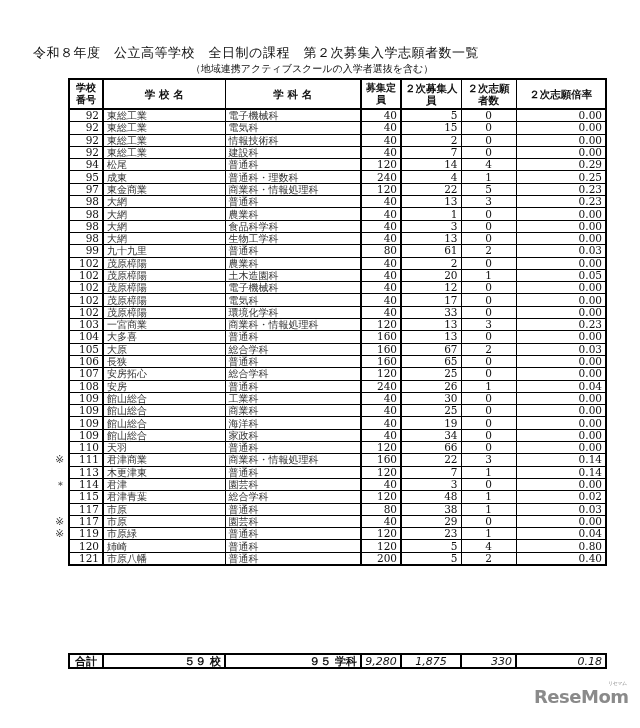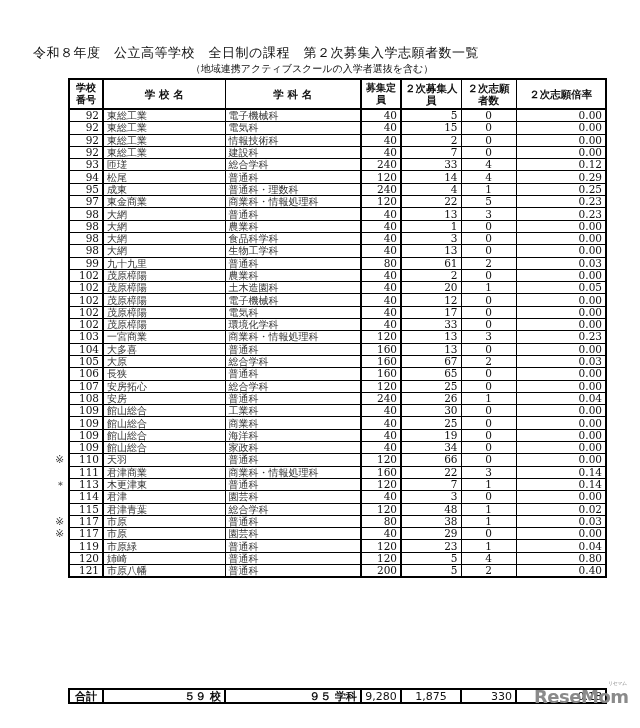--- a/index.html
+++ b/index.html
@@ -17,23 +17,23 @@
   th { font-family:"DejaVu Sans", sans-serif; font-weight:bold; font-size:10.5px;
        height:28px; line-height:12px; text-align:center; border-bottom:2px solid #000; }
   td.num { text-align:right; }
   td.c { text-align:center; }
   td.rate { text-align:right; }
   td.txt { text-align:left; font-family:"DejaVu Sans", sans-serif; font-size:10px; color:#333; }
   .col-no { border-right:2px solid #000; }
   .col-sub { border-right:2px solid #000; }
   .col-rec { border-left:2px solid #000;margin-left:48px; }
   .mark { position:absolute; left:55px; font-size:11px; font-family:"DejaVu Sans", sans-serif; color:#444; }
-  table.total { top:688px; width:537px; border:2px solid #000; }
+  table.total { top:653px; width:537px; border:2px solid #000; }
   table.total td { height:12px; font-family:"DejaVu Sans", sans-serif; font-size:11px; font-weight:bold; border:2px solid #000; }
-  table.total td.plain { font-weight:normal; }
+  table.total td.plain { font-weight:normal;font-style:italic; }
   .logo { position:absolute; left:534px; top:686px; font-family:"DejaVu Sans", sans-serif;
           font-weight:bold; font-size:18px; color:#8a8a8a; letter-spacing:-0.5px; }
   .logo small { position:absolute; right:2px; top:-6px; font-size:5px; font-weight:normal; }
 </style>
 </head>
 <body>
 
 <div class="title">令和８年度　公立高等学校　全日制の課程　第２次募集入学志願者数一覧</div>
 <div class="subtitle"><span>（地域連携アクティブスクールの入学者選抜を含む）</span></div>
 
@@ -89,29 +89,20 @@
       <tr>
         <td class="num col-no">92</td>
         <td class="txt">東総工業</td>
         <td class="txt col-sub">建設科</td>
         <td class="num">40</td>
         <td class="num col-rec">7</td>
         <td class="c">0</td>
         <td class="rate">0.00</td>
       </tr>
       <tr>
-        <td class="num col-no">93</td>
-        <td class="txt">匝瑳</td>
-        <td class="txt col-sub">総合学科</td>
-        <td class="num">240</td>
-        <td class="num col-rec">33</td>
-        <td class="c">4</td>
-        <td class="rate">0.12</td>
-      </tr>
-      <tr>
         <td class="num col-no">94</td>
         <td class="txt">松尾</td>
         <td class="txt col-sub">普通科</td>
         <td class="num">120</td>
         <td class="num col-rec">14</td>
         <td class="c">4</td>
         <td class="rate">0.29</td>
       </tr>
       <tr>
         <td class="num col-no">95</td>

